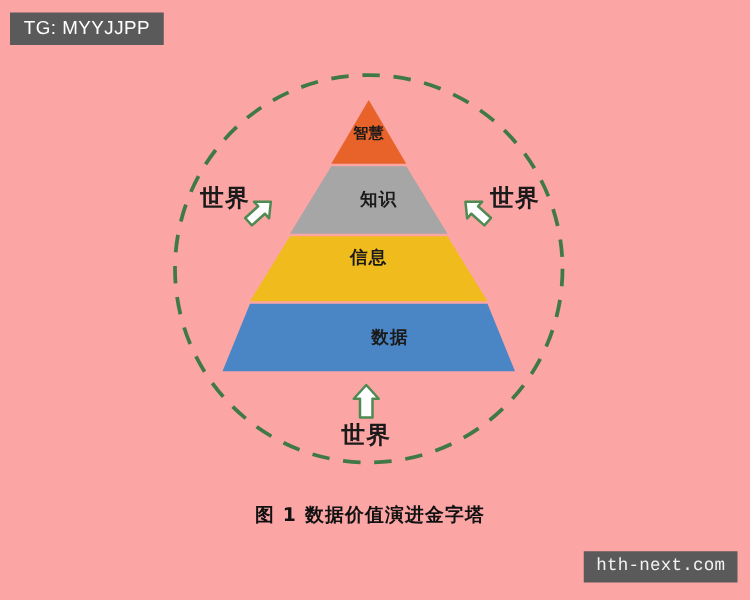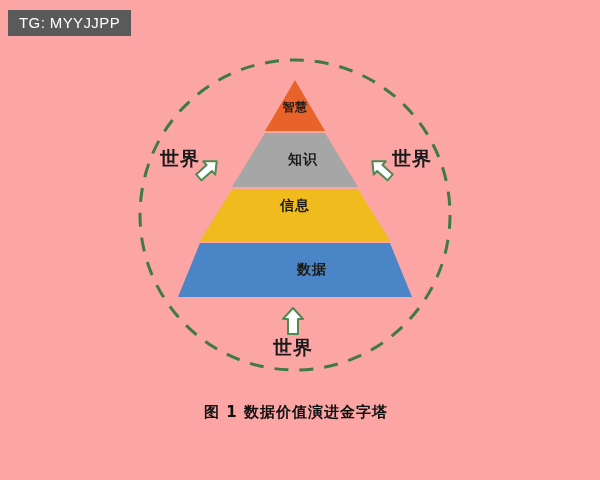--- a/index.html
+++ b/index.html
@@ -148,14 +148,15 @@
     <div class="world-label" style="left:180px; top:159px;">世界</div>
 
     <div class="world-label" style="left:412px; top:159px;">世界</div>
 
     <div class="world-label" style="left:293px; top:348px;">世界</div>
 
   </div>
 
   <div class="caption">图 1  数据价值演进金字塔</div>
 
+  <div class="site-badge">hth-next.com</div>
 
 </div>
 
 </body></html>

